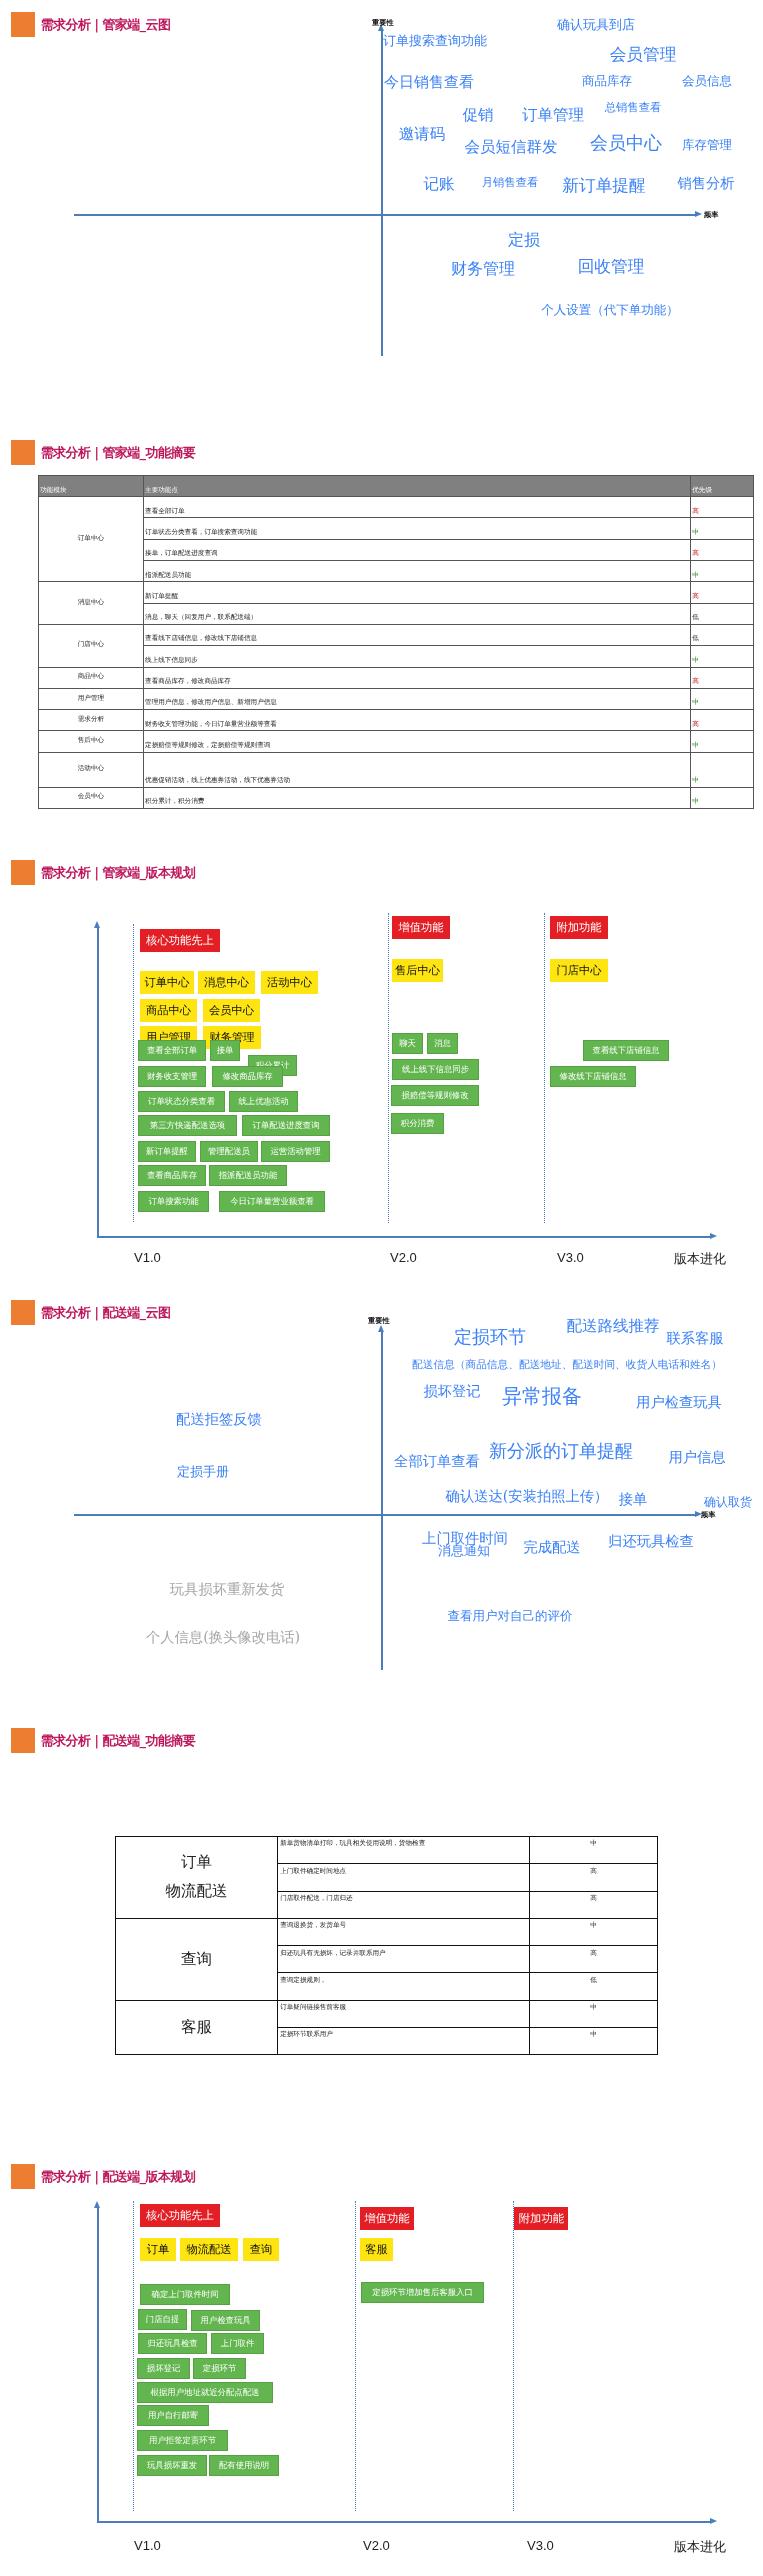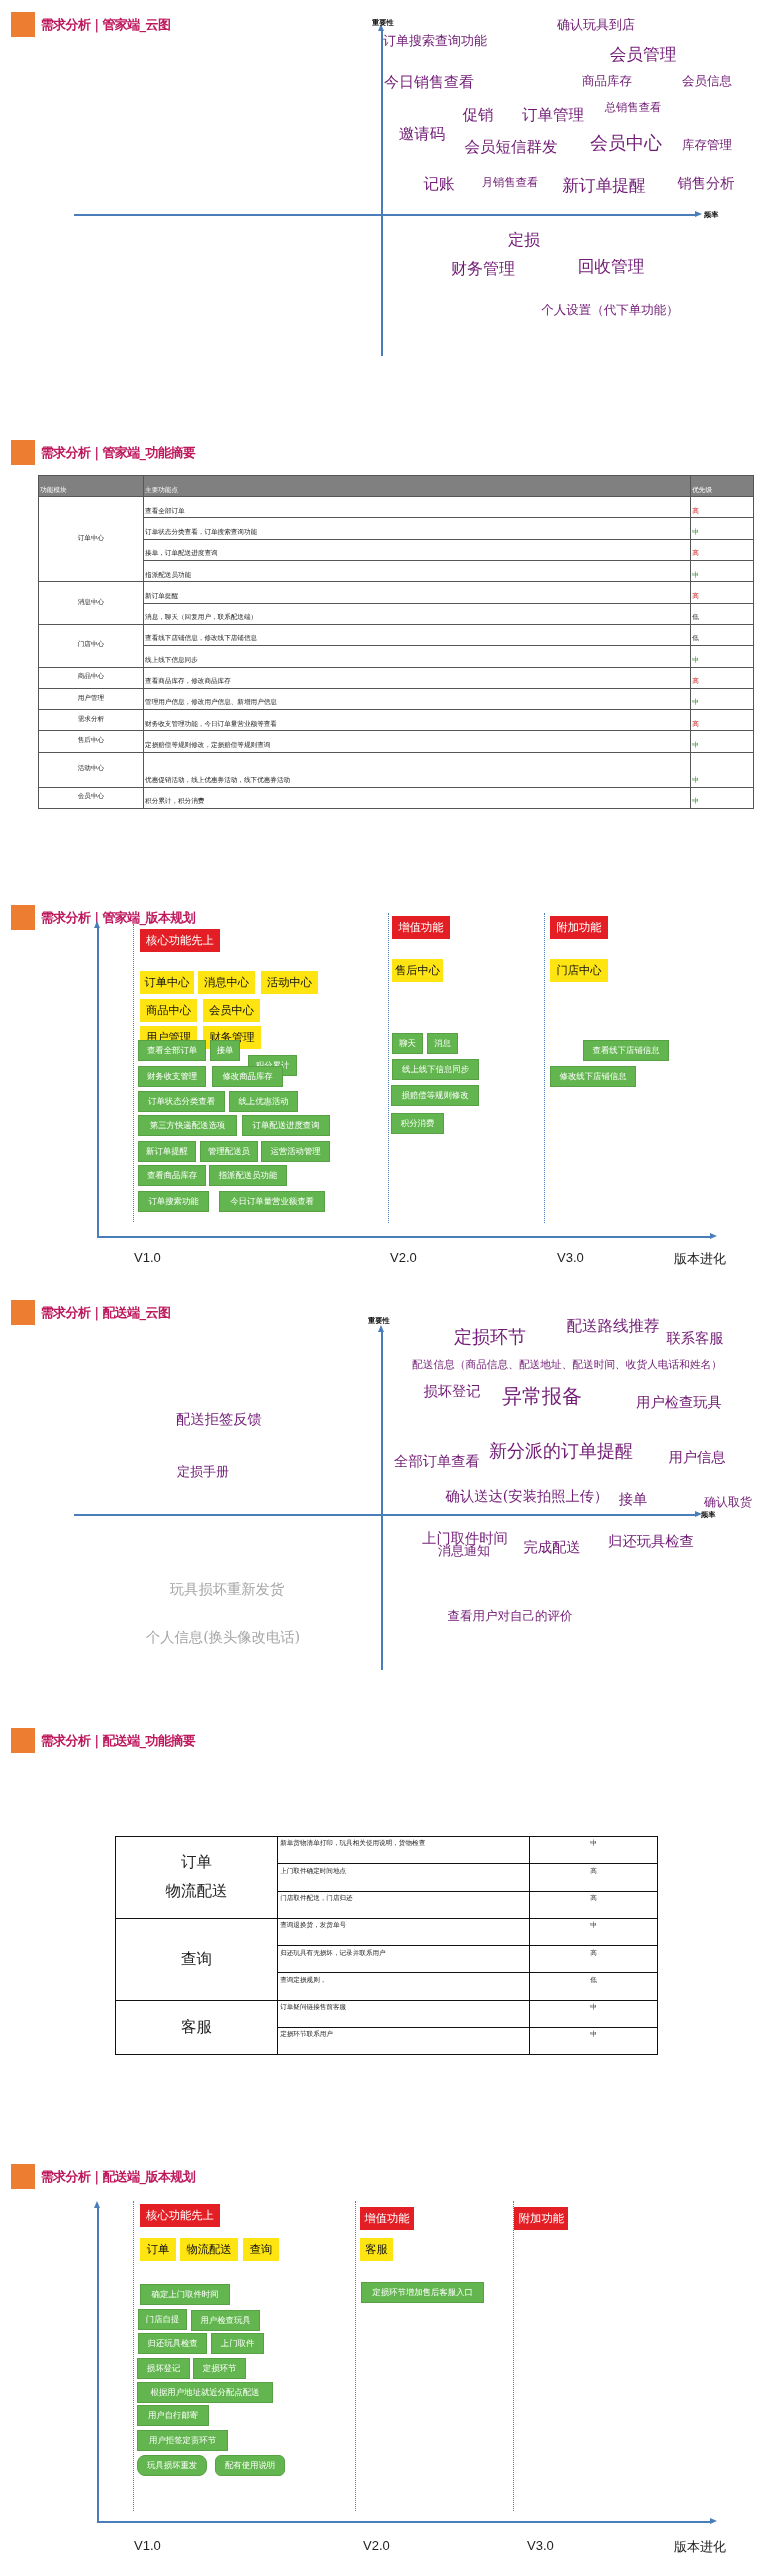--- a/index.html
+++ b/index.html
@@ -5,21 +5,21 @@
   html,body{margin:0;padding:0;background:#fff;}
   body{width:763px;height:2576px;position:relative;overflow:hidden;font-family:"DejaVu Sans","Liberation Sans",sans-serif;}
   .sec-title{position:absolute;left:10.7px;height:25px;display:flex;align-items:center;}
   .sec-title .mark{width:24px;height:25px;background:#ed7d31;margin-right:6px;}
   .sec-title .txt{font-family:"DejaVu Sans",sans-serif;font-weight:bold;font-size:13px;color:#be185d;letter-spacing:-0.6px;white-space:nowrap;}
   .axis-v{position:absolute;width:1.8px;background:#4a7ebb;}
   .axis-h{position:absolute;height:1.8px;background:#4a7ebb;}
   .arrow-up{position:absolute;width:0;height:0;border-left:3.6px solid transparent;border-right:3.6px solid transparent;border-bottom:7.2px solid #4a7ebb;}
   .arrow-right{position:absolute;width:0;height:0;border-top:3.6px solid transparent;border-bottom:3.6px solid transparent;border-left:7.2px solid #4a7ebb;}
   .axis-label{position:absolute;font-size:7.2px;color:#111;white-space:nowrap;font-weight:bold;}
-  .cloud-word{position:absolute;color:#701a75;white-space:nowrap;transform:translate(-50%,-50%);font-family:"DejaVu Serif",serif;}
+  .cloud-word{position:absolute;color:#3b82f6;white-space:nowrap;transform:translate(-50%,-50%);font-family:"DejaVu Serif",serif;}
   .cloud-word.gray{color:#a6a6a6;}
   table.t1{position:absolute;left:38px;top:475px;width:716px;border-collapse:collapse;font-size:6.6px;color:#222;}
   table.t1 th{background:#808080;color:#fff;font-weight:normal;text-align:left;height:19px;vertical-align:bottom;padding:0 1.2px 1.2px;border:0.6px solid #555;}
   table.t1 td{border:0.6px solid #555;height:18.5px;padding:0 1.2px 1.8px;vertical-align:bottom;}
   table.t1 td.mod{text-align:center;vertical-align:middle;}
   table.t1 td.tall{height:32px;}
   .p-high{color:#c00000;}
   .p-mid{color:#1a7f1a;}
   .p-low{color:#222;}
   table.t2{position:absolute;left:115px;top:1836px;width:543px;border-collapse:collapse;color:#222;font-family:"DejaVu Serif",serif;}
@@ -151,21 +151,21 @@
         <td class="p-mid">中</td>
       </tr>
       <tr>
         <td class="mod" rowspan="1">会员中心</td>
         <td>积分累计，积分消费</td>
         <td class="p-mid">中</td>
       </tr>
     </tbody>
 </table>
 
-<div class="sec-title" style="top:905px;">
+<div class="sec-title" style="top:860px;">
   <div class="mark"></div>
   <span class="txt">需求分析｜管家端_版本规划</span>
 </div>
 <div id="plan1">
   <div class="axis-v" style="left:97px;top:927px;height:310px;"></div>
   <div class="arrow-up" style="left:94px;top:921px;"></div>
   <div class="axis-h" style="left:97px;top:1236px;width:614px;"></div>
   <div class="arrow-right" style="left:710px;top:1233px;"></div>
   <div class="vdash" style="left:133px;top:924px;height:298px;"></div>
   <div class="vdash" style="left:388px;top:913px;height:310px;"></div>
@@ -322,22 +322,22 @@
   <div class="tag green" style="left:140px;top:2284px;width:88px;">确定上门取件时间</div>
   <div class="tag green" style="left:138px;top:2309px;width:47px;">门店自提</div>
   <div class="tag green" style="left:191px;top:2310px;width:67px;">用户检查玩具</div>
   <div class="tag green" style="left:138px;top:2333px;width:67px;">归还玩具检查</div>
   <div class="tag green" style="left:211px;top:2333px;width:51px;">上门取件</div>
   <div class="tag green" style="left:137px;top:2358px;width:51px;">损坏登记</div>
   <div class="tag green" style="left:193px;top:2358px;width:51px;">定损环节</div>
   <div class="tag green" style="left:137px;top:2382px;width:134px;">根据用户地址就近分配点配送</div>
   <div class="tag green" style="left:137px;top:2405px;width:70px;">用户自行邮寄</div>
   <div class="tag green" style="left:137px;top:2430px;width:89px;">用户拒签定责环节</div>
-  <div class="tag green" style="left:137px;top:2455px;width:68px;border-radius:8px;">玩具损坏重发</div>
-  <div class="tag green" style="left:215px;top:2455px;width:68px;border-radius:6px;">配有使用说明</div>
+  <div class="tag green" style="left:137px;top:2455px;width:68px;">玩具损坏重发</div>
+  <div class="tag green" style="left:209px;top:2455px;width:68px;">配有使用说明</div>
 
   <div class="tag red" style="left:360px;top:2207px;width:54px;">增值功能</div>
   <div class="tag yellow" style="left:360px;top:2238px;width:33px;">客服</div>
   <div class="tag green" style="left:361px;top:2282px;width:121px;">定损环节增加售后客服入口</div>
 
   <div class="tag red" style="left:509px;top:2207px;width:54px;margin-left:5.4px;">附加功能</div>
 </div>
 
 
 </body></html>

